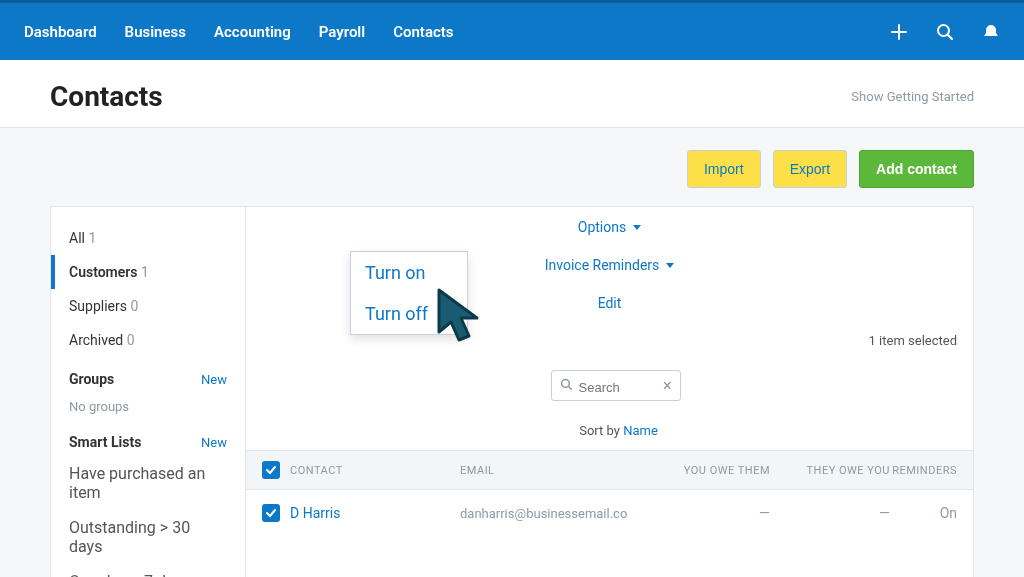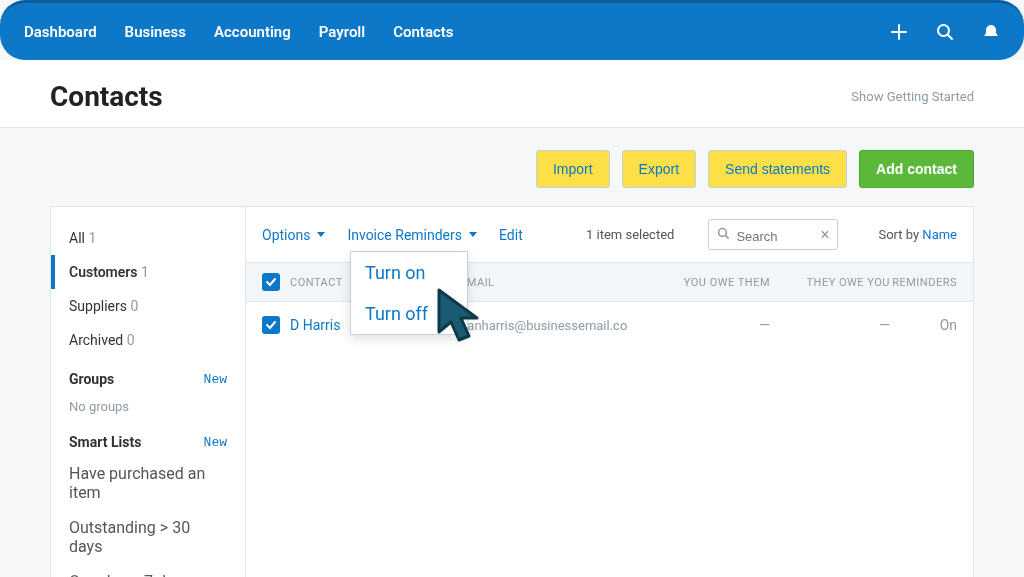--- a/index.html
+++ b/index.html
@@ -1,19 +1,19 @@
 <!DOCTYPE html>
 <html><head>
 <meta charset="utf-8">
 <style>
   * { box-sizing: border-box; margin: 0; padding: 0; }
   body { font-family: -apple-system, BlinkMacSystemFont, "Segoe UI", Roboto, Arial, sans-serif; background: #f5f7f9; color: #333; font-size: 14px; width: 1024px; height: 577px; overflow: hidden; position: relative; }
   
   
-  .topbar { background: #0d78c8; height: 60px; display: flex; align-items: center; padding: 0 24px; border-top: 3px solid #0a5c9b; border-radius: 25px; }
+  .topbar { background: #0d78c8; height: 60px; display: flex; align-items: center; padding: 0 24px; border-top: 3px solid #0a5c9b; }
   .topbar .nav { display: flex; gap: 28px; flex: 1; }
   .topbar .nav-item { color: #fff; font-weight: 600; font-size: 15px; cursor: pointer; padding: 20px 0; position: relative; }
   .topbar .nav-item.active::after { content:""; position:absolute; bottom:-3px; left:-10px; right:-10px; height:4px; background:#fff; }
   .topbar-right { display:flex; gap: 28px; align-items:center; }
   .topbar-icon { color: #fff; cursor: pointer; display:flex; align-items:center; justify-content:center; }
 
   
   .page-header { background: #fff; border-bottom: 1px solid #e1e5ea; padding: 20px 50px 14px 50px; display:flex; align-items:center; justify-content:space-between; }
   .page-title { font-size: 28px; font-weight: 700; color: #222; }
   .getting-started { color: #8e9aa5; font-size: 13px; cursor:pointer; }
@@ -24,27 +24,27 @@
   .btn-primary { background:#5cb83b; color:#fff; border-color:#4ea631; font-weight:600; }
 
   
   .content { display:flex; padding: 0 50px; }
   
   .sidebar { width: 195px; background:#fff; border:1px solid #e1e5ea; border-right:none; padding: 14px 0; min-height: 360px; }
   .side-item { padding: 9px 18px; font-size:14px; color:#333; cursor:pointer; }
   .side-item.active { border-left: 4px solid #0d78c8; padding-left:14px; font-weight:600; }
   .side-item .count { color:#8e9aa5; font-weight:400; }
   .side-heading { padding: 14px 18px 6px 18px; font-weight:700; font-size:14px; display:flex; justify-content:space-between; align-items:center; }
-  .side-heading .new-link { color:#0d78c8; font-weight:400; font-size:13px; cursor:pointer;font-family:Liberation Mono, monospace; }
+  .side-heading .new-link { color:#0d78c8; font-weight:400; font-size:13px; cursor:pointer; }
   .side-sub { padding: 8px 18px; color:#555; font-size:16px; cursor:pointer; }
   .side-empty { padding: 6px 18px; color:#8e9aa5; font-size:13px; }
 
   .main { flex:1; background:#fff; border:1px solid #e1e5ea; position:relative; }
   
-  .toolbar { display:flex; align-items:center; padding: 12px 16px; gap:22px; position:relative; }
+  .toolbar { display:flex; align-items:center; padding: 12px 16px; gap:22px; position:relative;flex-direction:column; }
   .toolbar .link { color:#0d78c8; cursor:pointer; font-size:14px; display:flex; align-items:center; gap:4px; }
   .toolbar .caret { width:0; height:0; border-left:4px solid transparent; border-right:4px solid transparent; border-top:5px solid #0d78c8; margin-left:3px; }
   .toolbar .selected-text { color:#555; font-size:13px; margin-left:auto; }
   .search-box { display:flex; align-items:flex-end; border:1px solid #c6d0da; border-radius:3px; padding:5px 8px; width:130px; margin-left:12px; }
   .search-box input { border:none; outline:none; width:70px; font-size:13px; color:#555; }
   .search-box .mag { color:#8e9aa5; margin-right:5px; }
   .search-box .clear { color:#8e9aa5; cursor:pointer; margin-left:auto; font-size:16px; }
   .sortby { margin-left:18px; font-size:13px; color:#555; }
   .sortby .sort-val { color:#0d78c8; cursor:pointer; }
 
@@ -104,21 +104,20 @@
 </div>
 
 <div class="page-header">
   <div class="page-title">Contacts</div>
   <div class="getting-started">Show Getting Started</div>
 </div>
 
 <div class="action-row">
   <button class="btn">Import</button>
   <button class="btn">Export</button>
-  <button class="btn">Send statements</button>
   <button class="btn btn-primary">Add contact</button>
 </div>
 
 <div class="content">
   <div class="sidebar">
     <div class="side-item">
       <span>All</span>
       <span class="count">1</span>
     </div>
     <div class="side-item active">

